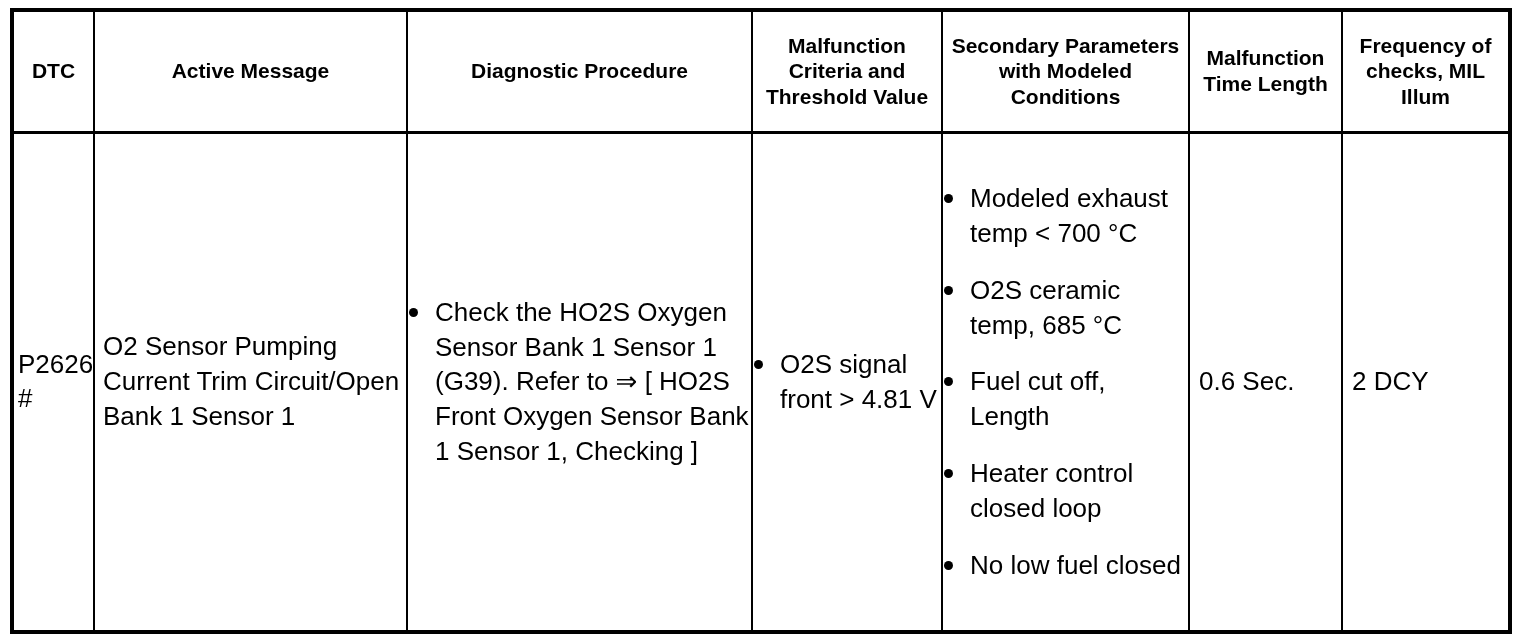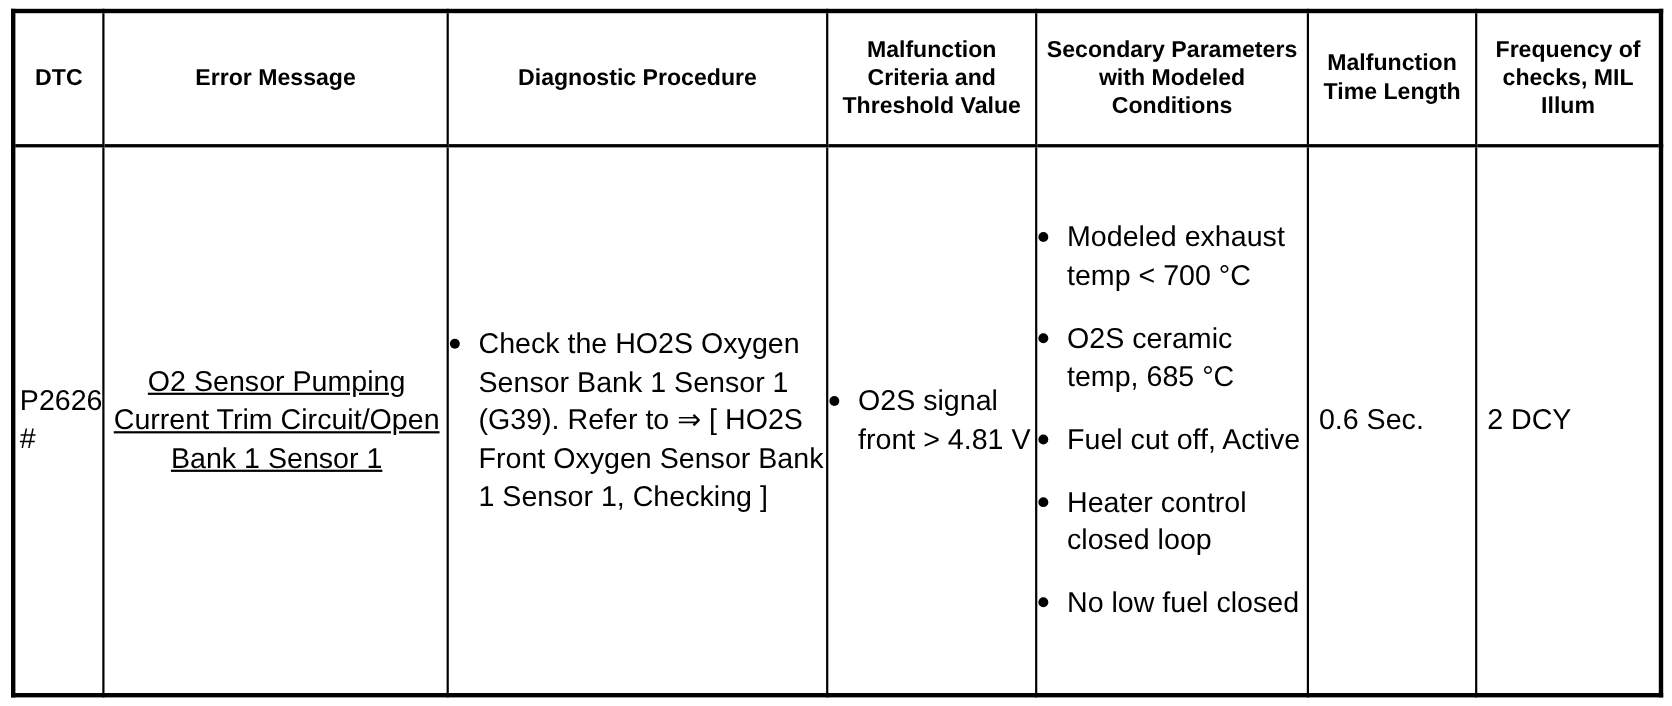--- a/index.html
+++ b/index.html
@@ -69,24 +69,23 @@
     box-sizing: border-box;
   }
   .dtc-table tbody td:last-child { border-right: none; }
 
   .cell-dtc {
     text-align: left;
     line-height: 1.28;
     padding: 0 4px;
   }
   .cell-err {
-    text-align: center;
+    text-align: left;
     line-height: 1.36;
     padding: 0 6px 0 8px;
-    text-decoration: underline;
   }
   .cell-plain {
     text-align: left;
     padding: 0 6px 0 9px;
   }
 
   
   .va-top    { vertical-align: top; }
   .va-middle { vertical-align: middle; }
 
@@ -131,21 +130,21 @@
       <col class="c-diag">
       <col class="c-malf">
       <col class="c-sec">
       <col class="c-mon">
       <col class="c-freq">
     </colgroup>
 
     <thead>
       <tr>
         <th>DTC</th>
-        <th>Error Message</th>
+        <th>Active Message</th>
         <th>Diagnostic Procedure</th>
         <th>Malfunction Criteria and Threshold Value</th>
         <th>Secondary Parameters with Modeled Conditions</th>
         <th>Malfunction Time Length</th>
         <th>Frequency of checks, MIL Illum</th>
       </tr>
     </thead>
 
     <tbody>
       <tr>
@@ -181,21 +180,21 @@
             <li>
               <span class="bullet-dot"></span>
               <span>Modeled exhaust temp &lt; 700 °C</span>
             </li>
             <li>
               <span class="bullet-dot"></span>
               <span>O2S ceramic temp, 685 °C</span>
             </li>
             <li>
               <span class="bullet-dot"></span>
-              <span>Fuel cut off, Active</span>
+              <span>Fuel cut off, Length</span>
             </li>
             <li>
               <span class="bullet-dot"></span>
               <span>Heater control closed loop</span>
             </li>
             <li>
               <span class="bullet-dot"></span>
               <span>No low fuel closed</span>
             </li>
           </ul>

